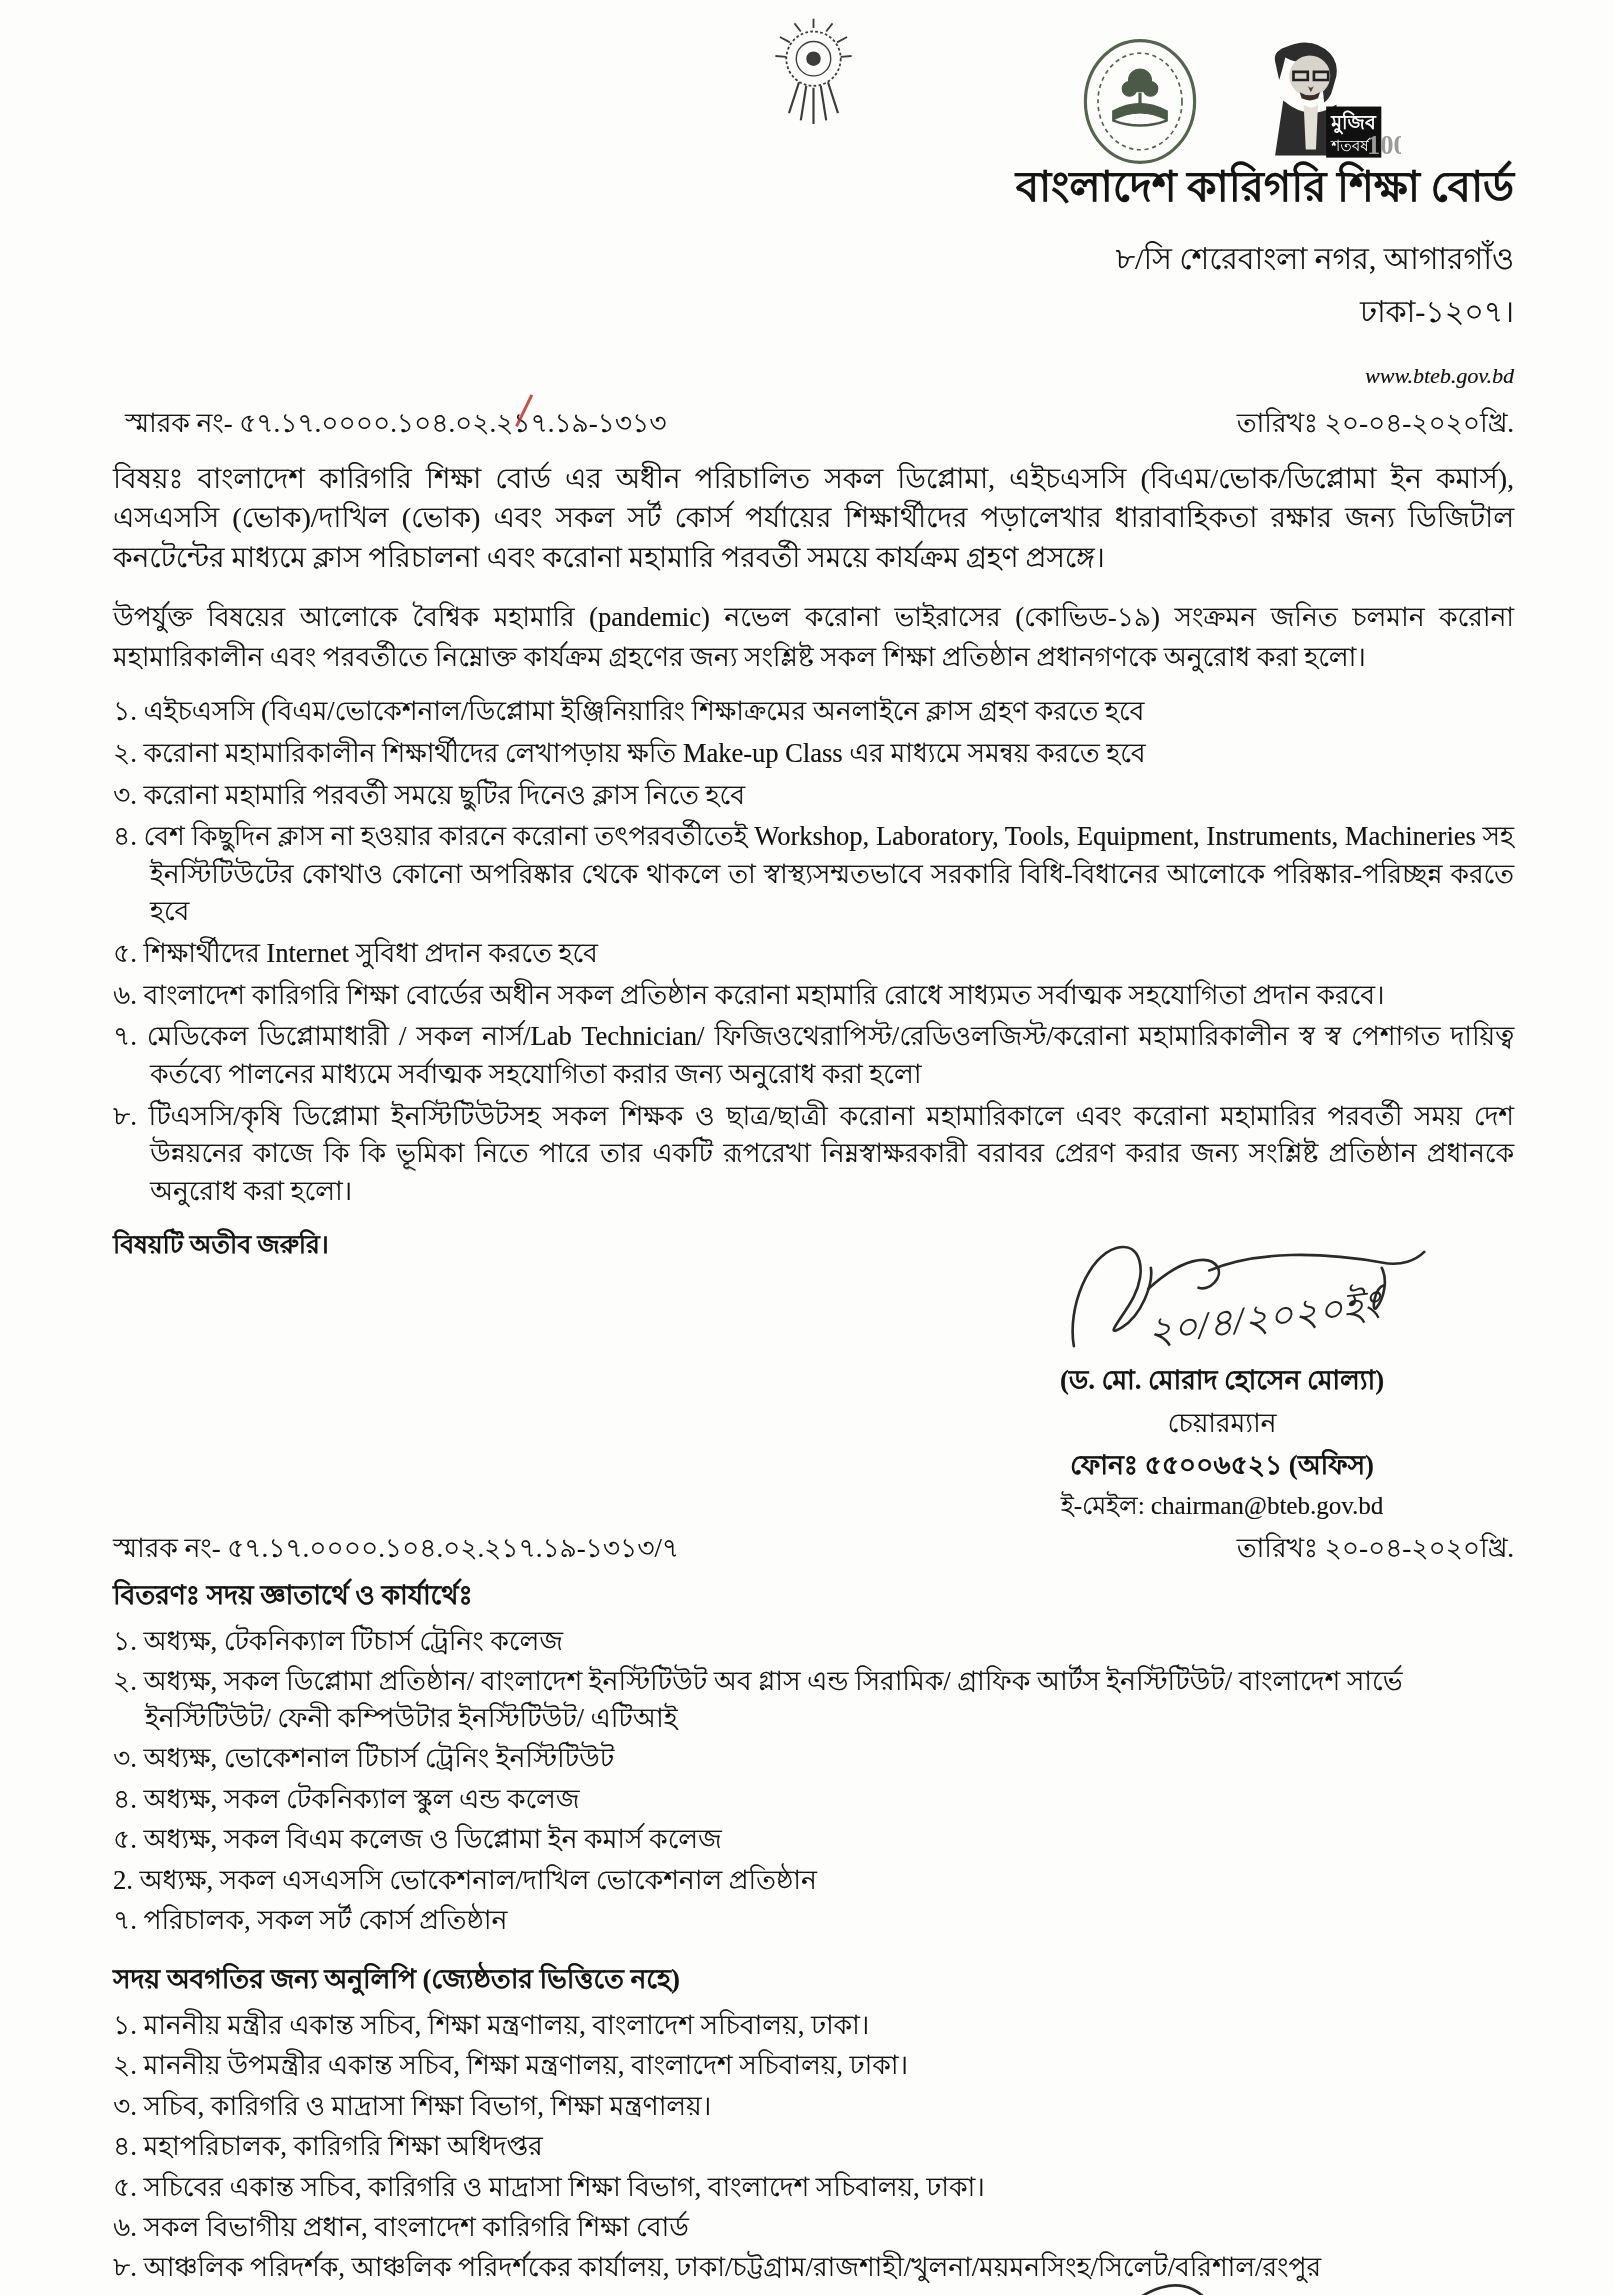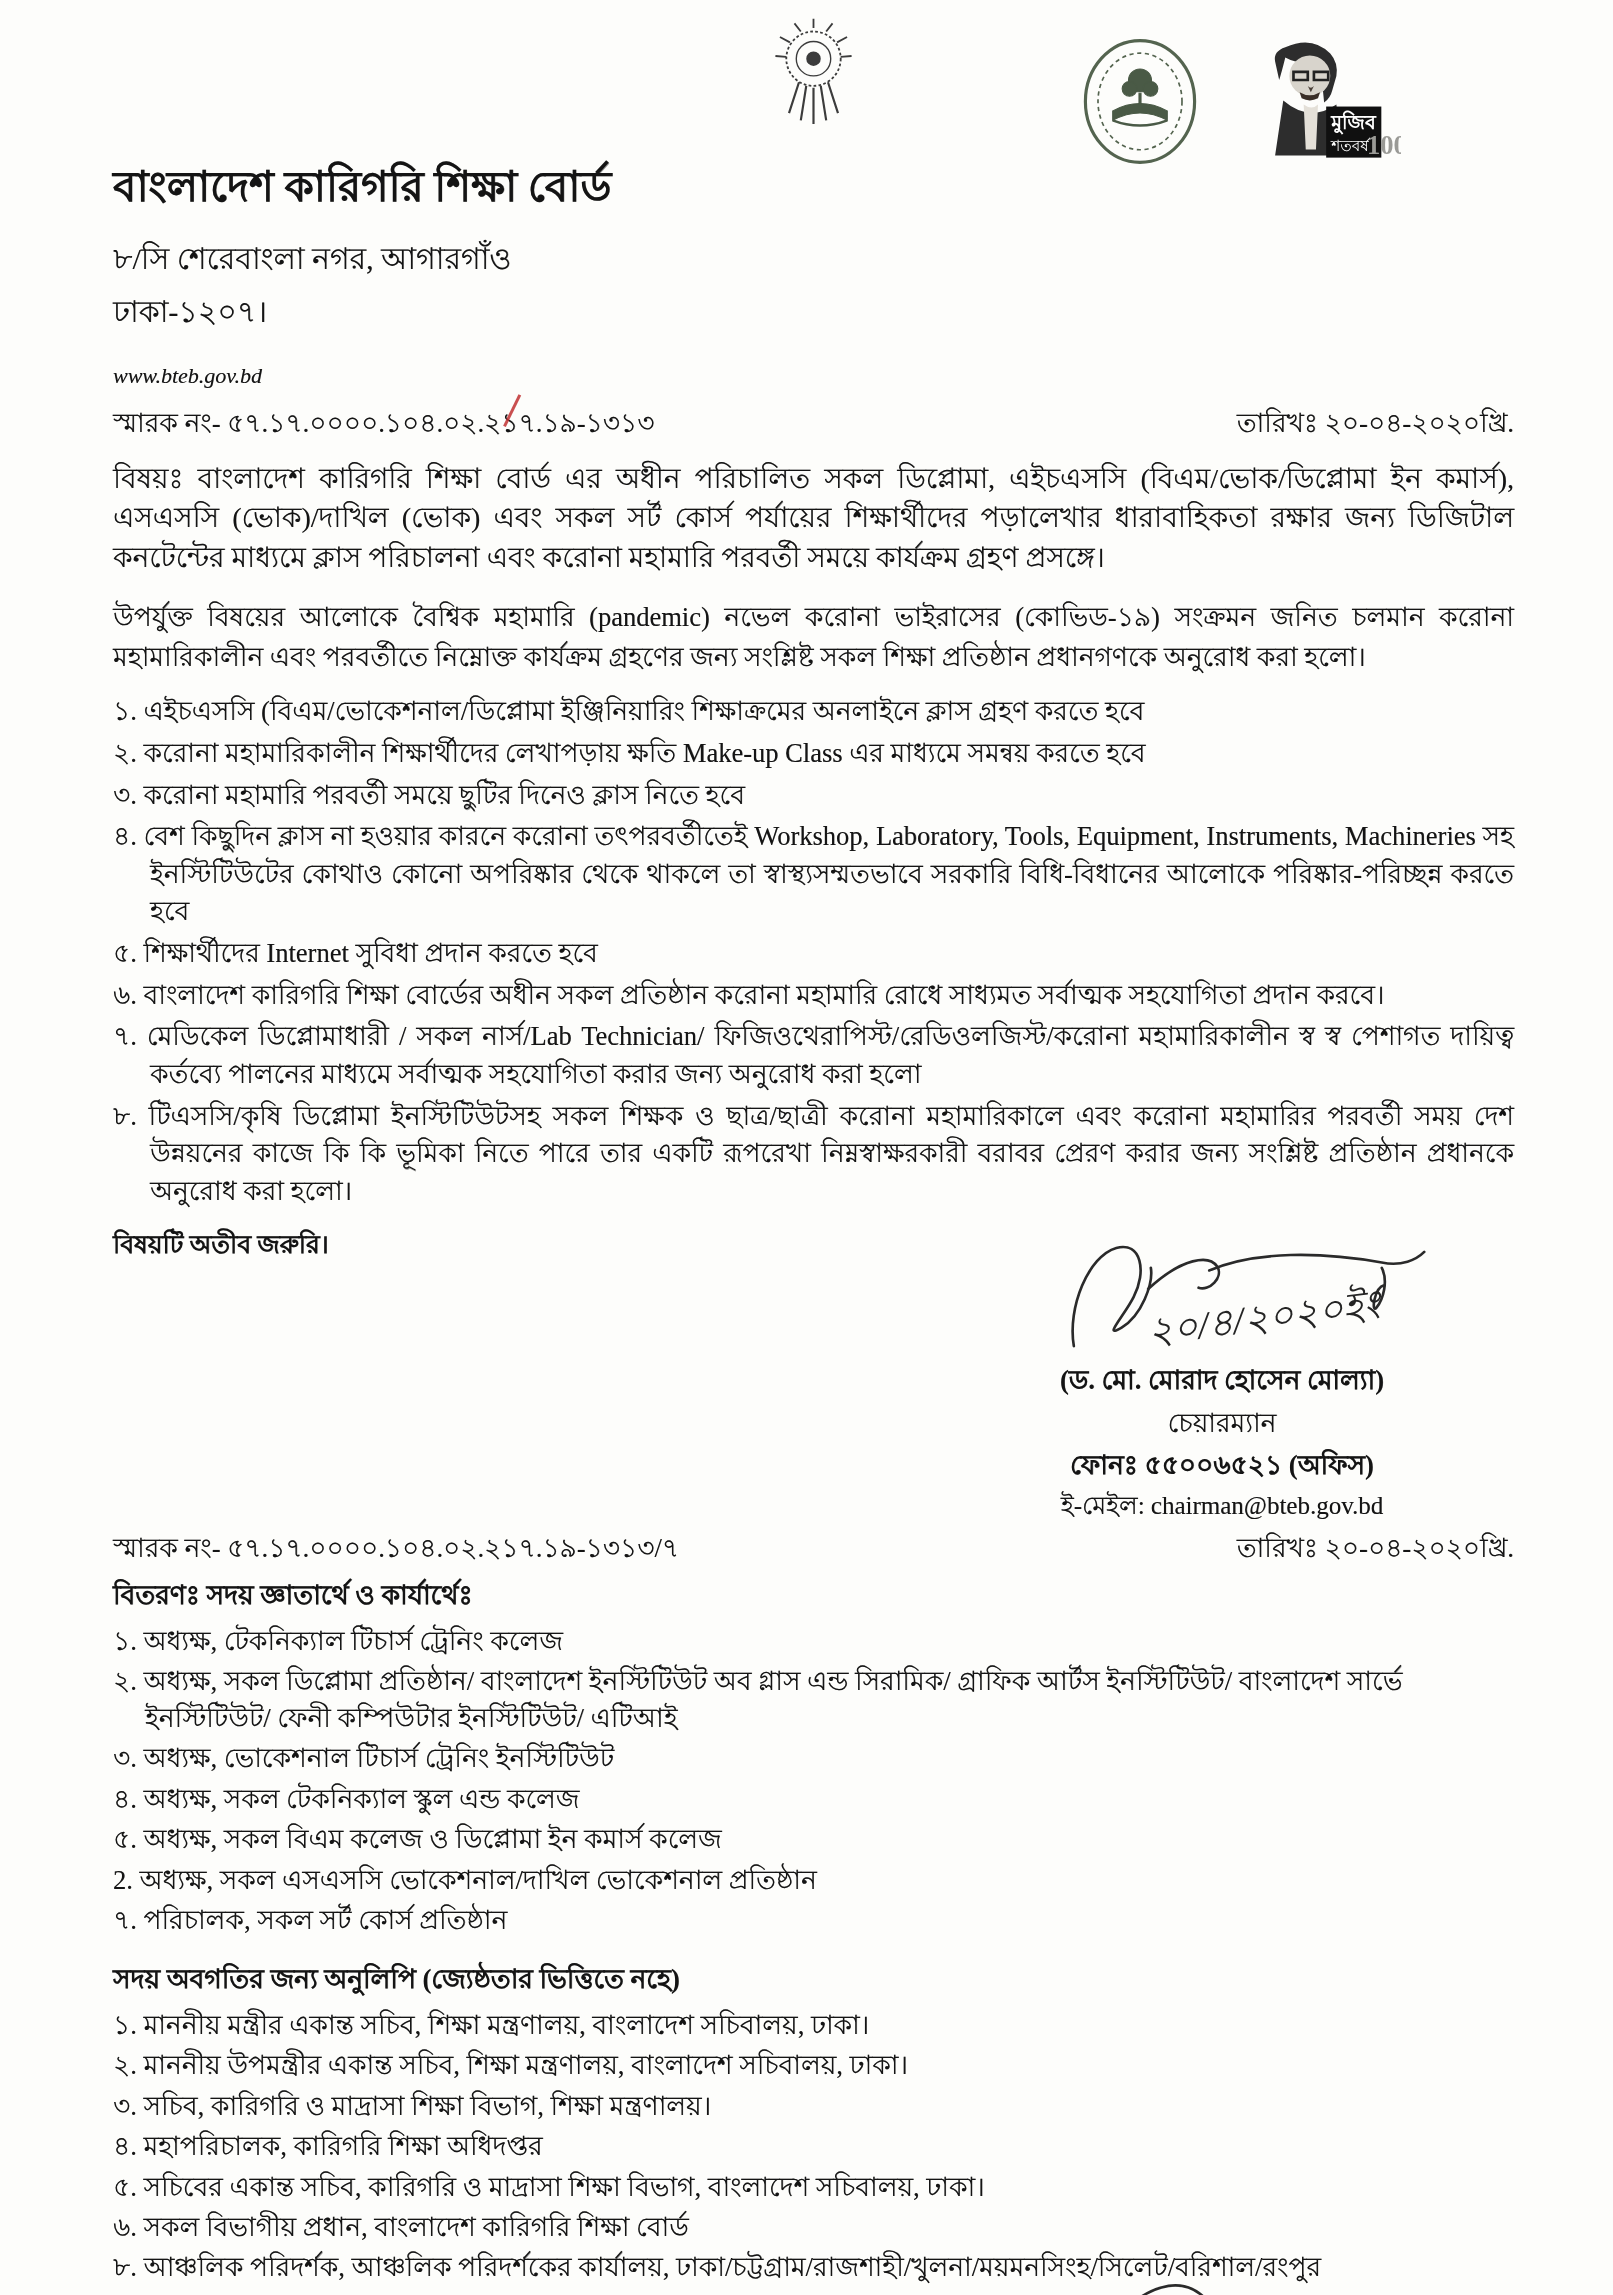--- a/index.html
+++ b/index.html
@@ -5,31 +5,31 @@
   html,body { margin:0; padding:0; background:#d9d9d6; }
   .page {
     position:relative; width:1614px; height:2295px; box-sizing:border-box;
     margin:0 auto; background:#fdfdfb; color:#141414; overflow:hidden;
     font-family:"Liberation Serif","DejaVu Serif",serif;
     padding:17px 100px 20px 113px;
   }
   .ink { text-shadow:0.3px 0.3px 0.5px rgba(25,25,25,0.45); }
 
   
-  .header { position:relative; text-align:left; }
+  .header { position:relative; text-align:right; }
   .seal-center { width:113px; height:136px; display:block; margin:0 auto; }
   .right-logos { position:absolute; top:16px; right:113px; display:flex; gap:32px; align-items:flex-start; }
   .seal-round { width:126px; height:139px; }
   .mujib { width:166px; height:143px; }
   .org-name { font-size:42px; font-weight:bold; margin:1.3px 0 9.3px; }
   .addr { font-size:30px; margin:2.7px 0; }
   .website { font-size:22px; margin:24px 0 0;font-style:italic; }
 
   .memo-row { display:flex; justify-content:space-between; align-items:baseline; font-size:26.5px; position:relative; }
-  .memo-row.first { margin-top:13.3px; }
+  .memo-row.first { margin-top:13.3px;margin-left:12px; }
   .pen-mark { position:absolute; left:397px; top:-6.6px; width:13.3px; height:35px;
               border-left:3.3px solid #c03030; transform:rotate(26deg); opacity:.85; }
 
   .subject { font-size:28px; font-weight:normal; line-height:1.42; text-align:justify; margin:12px 0 0; }
   .intro { font-size:26.5px; line-height:1.5; text-align:justify; margin:20px 0 0; }
 
   .directives { margin-top:16px; font-size:26.5px; }
   .d-item { margin:4px 0; padding-left:37px; text-indent:-37px; line-height:1.42; text-align:justify; }
 
   .urgent { font-size:25px; font-weight:bold; margin-top:14.6px; }

